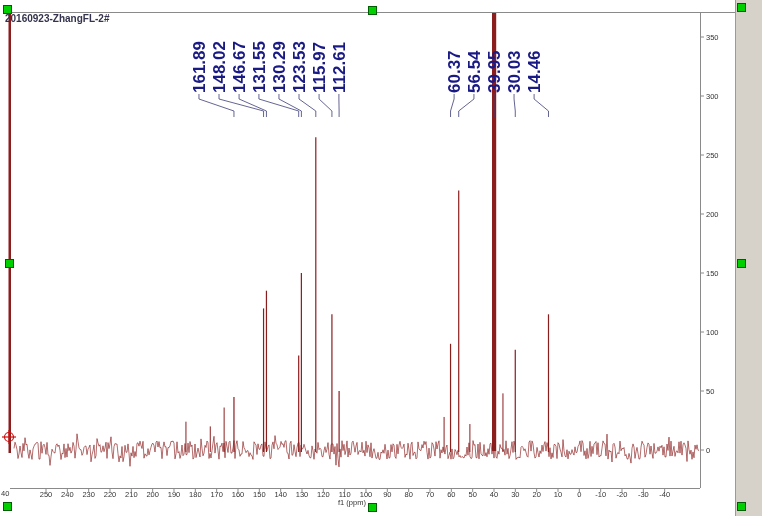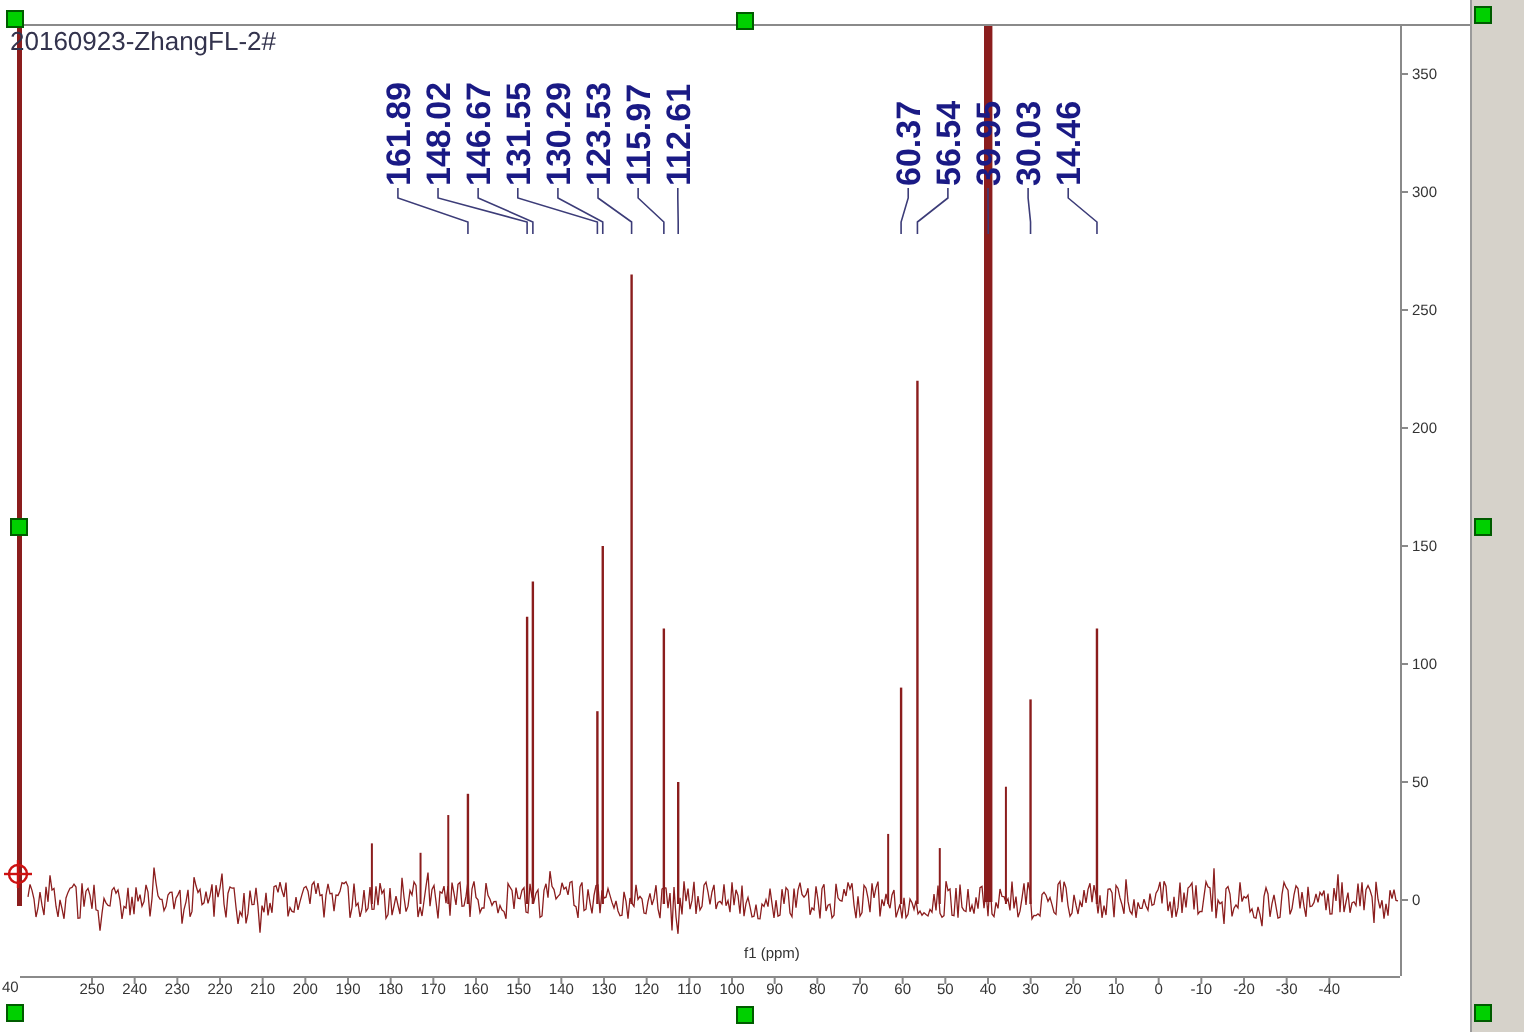--- a/index.html
+++ b/index.html
@@ -3,22 +3,22 @@
 <meta charset="utf-8">
 <style>
   * { margin:0; padding:0; box-sizing:border-box; }
   html,body { width:762px; height:516px; background:#ffffff;
               font-family:"Liberation Sans", sans-serif; }
   .canvas { position:relative; width:762px; height:516px; background:#ffffff; overflow:hidden; }
   .right-strip { position:absolute; right:0; top:0; width:27px; height:100%;
                  background:#d6d2ca; border-left:1px solid #9a9a9a; }
   svg#spectrum-svg { position:absolute; left:0; top:0; }
   svg text { font-family:"Liberation Sans", sans-serif; }
-  .title { position:absolute; left:5px; top:13px; font-size:13px; color:#33334d; z-index:4; }
-  .xlabel { position:absolute; left:338px; top:472px; font-size:7.5px; color:#333; z-index:4;margin-left:34px; }
+  .title { position:absolute; left:5px; top:13px; font-size:10px; color:#33334d; z-index:4;font-weight:bold; }
+  .xlabel { position:absolute; left:338px; top:498px; font-size:7.5px; color:#333; z-index:4; }
   .edge-label { position:absolute; left:1px; top:489px; font-size:7.5px; color:#333; z-index:4; }
   #peak-labels { position:absolute; left:0; top:0; width:100%; height:100%; z-index:3; pointer-events:none; }
   .peak-label { position:absolute; top:93px; white-space:nowrap;
                 transform-origin:0 0; transform:rotate(-90deg);
                 font-size:17px; font-weight:bold; line-height:17px; color:#1a1a85; }
   .handle { position:absolute; width:9px; height:9px; background:#00d000;
             border:1px solid #005c00; z-index:6; }
 </style>
 </head>
 <body>

